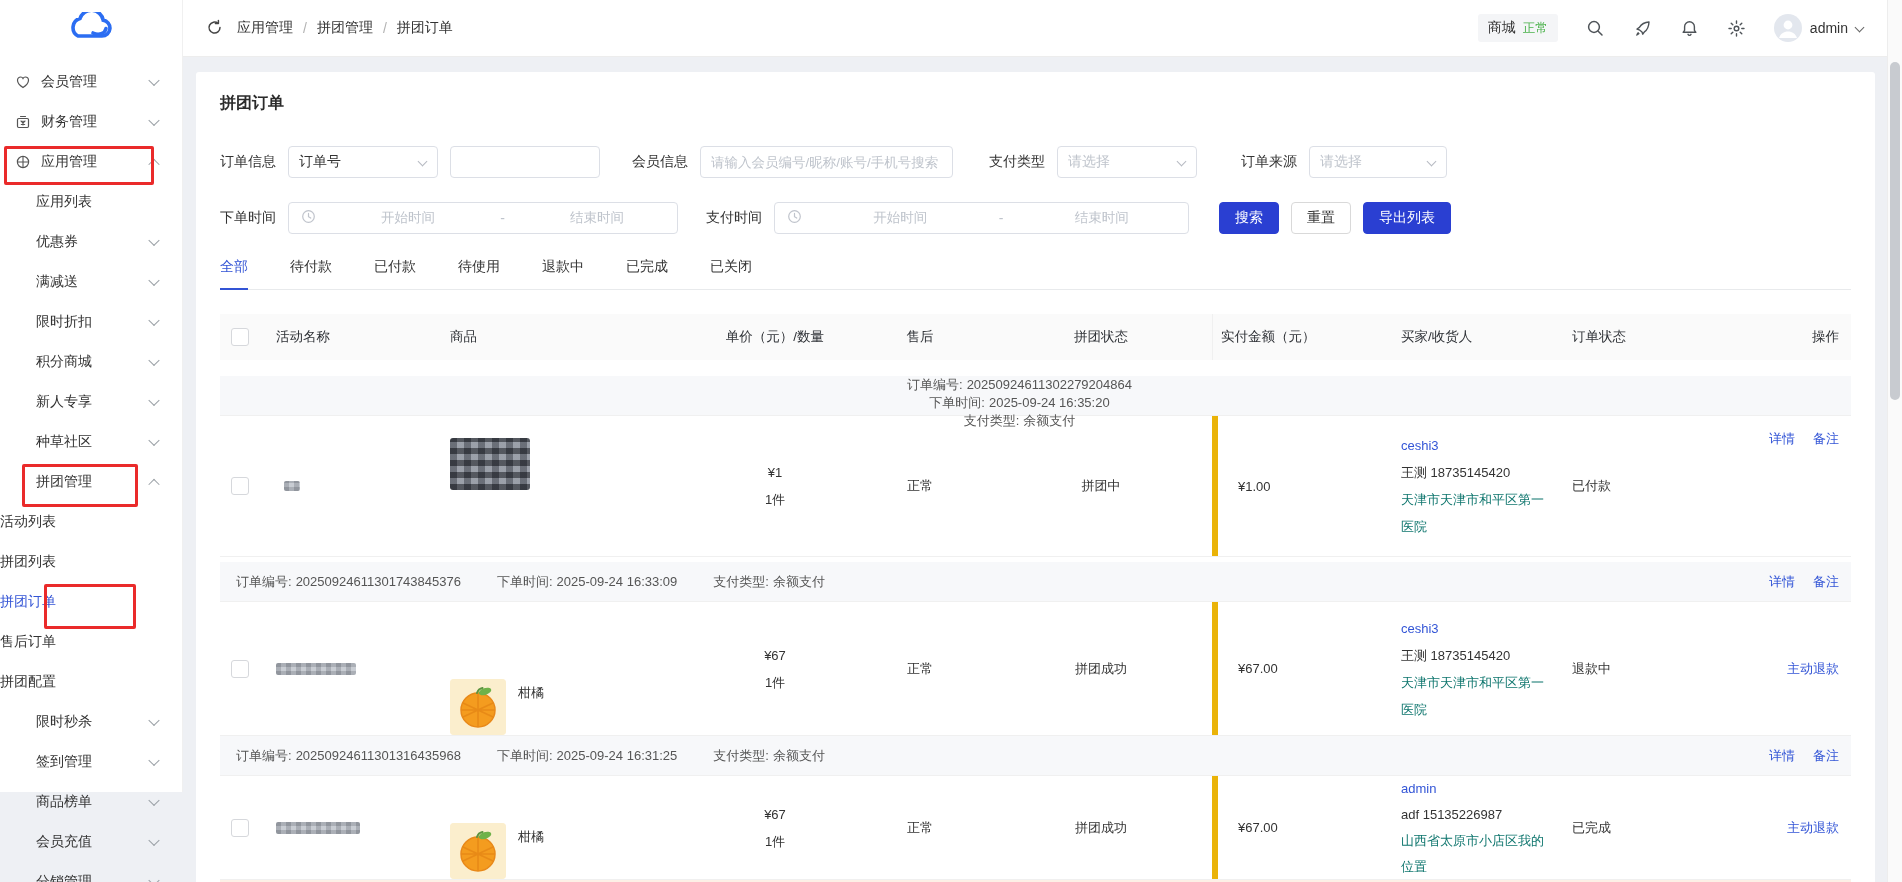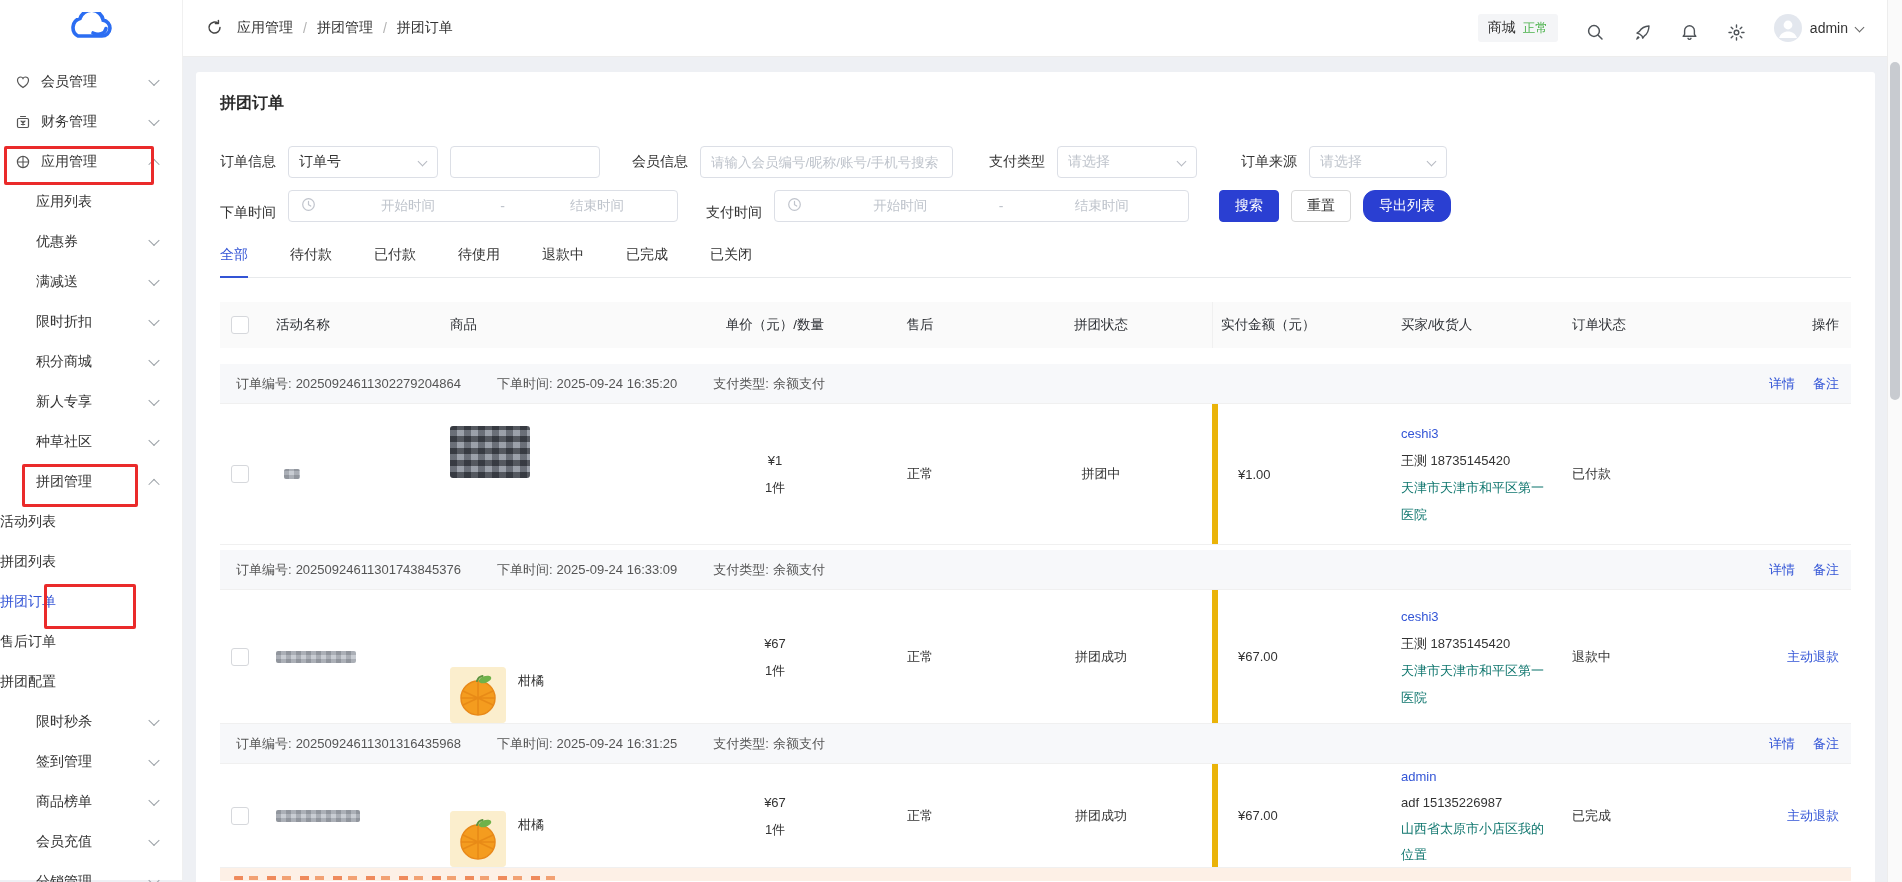--- a/index.html
+++ b/index.html
@@ -1,20 +1,20 @@
 <!DOCTYPE html>
 <html><head>
 <meta charset="utf-8">
 <style>
   html,body{margin:0;padding:0;background:#dfe3e8;}
   .screen{position:relative;width:1902px;height:882px;overflow:hidden;background:#eef0f4;
           font-family:"Liberation Sans","DejaVu Sans",sans-serif;font-size:14px;color:#333;}
 
   
-  .sidebar{position:absolute;left:0;top:0;width:182px;height:880px;background:#fff;border-right:1px solid #f0f0f0;z-index:5;}
+  .sidebar{position:absolute;left:0;top:0;width:182px;height:792px;background:#fff;border-right:1px solid #f0f0f0;z-index:5;}
   .logo-wrap{height:56px;display:flex;align-items:center;justify-content:center;}
   .menu{position:absolute;left:0;top:62px;right:0;}
   .s-item{height:40px;display:flex;align-items:center;position:relative;cursor:pointer;}
   .s-item .txt{font-size:14px;color:#333;}
   .s-item.l1{padding-left:14px;}
   .s-item.l1 .txt{margin-left:10px;}
   .s-item.l2{padding-left:36px;}
   .s-item.l3{}
   .s-item.active .txt{color:#3354d5;}
   .s-icon{width:17px;height:17px;display:inline-flex;align-items:center;justify-content:center;color:#555;}
@@ -22,42 +22,42 @@
   .arrow:before{content:"";position:absolute;left:0;top:0;width:7px;height:7px;border-right:1.6px solid #9aa0a6;border-bottom:1.6px solid #9aa0a6;}
   .arrow.down{transform:translateY(-70%) rotate(45deg);}
   .arrow.up{transform:translateY(-20%) rotate(-135deg);}
   .redbox{position:absolute;border:3px solid #ea2a2a;border-radius:2px;pointer-events:none;z-index:9;}
 
   
   .topbar{position:absolute;left:182px;top:0;width:1706px;height:57px;background:#fff;border-bottom:1px solid #ededed;
           display:flex;align-items:center;padding:0 24px;box-sizing:border-box;z-index:4;}
   .crumb{display:flex;align-items:center;gap:10px;margin-left:12px;}
   .crumb .sep{color:#b3b3b3;}
-  .tb-right{margin-left:auto;display:flex;align-items:flex-end;gap:28px;}
+  .tb-right{margin-left:auto;display:flex;align-items:center;gap:28px;}
   .shop-badge{display:inline-flex;align-items:center;background:#f4f5f7;border-radius:3px;padding:5px 10px;gap:7px;}
   .shop-badge .st{color:#4db34e;font-size:12.5px;}
   .tb-icon{width:19px;height:19px;color:#4e5358;display:inline-flex;cursor:pointer;}
   .user{display:flex;align-items:center;gap:8px;cursor:pointer;}
   .avatar{width:28px;height:28px;border-radius:50%;background:#e3e7ee;display:inline-flex;align-items:center;justify-content:center;overflow:hidden;}
   .chev-dn{width:8px;height:8px;position:relative;}
   .chev-dn:before{content:"";position:absolute;left:0;top:0;width:6px;height:6px;border-right:1.5px solid #666;border-bottom:1.5px solid #666;transform:rotate(45deg);}
 
   
   .vscroll{position:absolute;right:0;top:0;width:14px;height:882px;background:#fafafa;border-left:1px solid #ededed;z-index:10;}
   .vthumb{position:absolute;left:2px;right:2px;top:62px;height:338px;background:#c8cbd0;border-radius:6px;}
 
   
   .card{position:absolute;left:196px;top:72px;width:1679px;height:980px;background:#fff;border-radius:3px;
         padding:20px 24px;box-sizing:border-box;}
   .page-title{font-size:16px;font-weight:bold;color:#2b2b2b;height:22px;line-height:22px;}
 
   
   .frow{display:flex;align-items:center;height:32px;}
   .frow1{margin-top:32px;}
-  .frow2{margin-top:12px;align-items:flex-end;}
+  .frow2{margin-top:24px;}
   .flabel{font-size:14px;color:#333;white-space:nowrap;}
   .ctl{height:32px;box-sizing:border-box;border:1px solid #dcdfe6;border-radius:4px;background:#fff;display:flex;align-items:center;}
   .select{justify-content:space-between;padding:0 10px;cursor:pointer;text-align:center;}
   .select .ph{color:#bfc4cc;}
   .select .val{color:#333;}
   .sel-chev{width:8px;height:8px;position:relative;margin-left:6px;}
   .sel-chev:before{content:"";position:absolute;left:0;top:0;width:6px;height:6px;border-right:1.5px solid #b6bac2;border-bottom:1.5px solid #b6bac2;transform:rotate(45deg);}
   input.tbox{height:32px;box-sizing:border-box;border:1px solid #dcdfe6;border-radius:4px;padding:0 10px;font-size:13.5px;
              font-family:inherit;color:#333;outline:none;}
   input.tbox::placeholder{color:#bfc4cc;}
@@ -87,21 +87,21 @@
   .th.h-buyer{padding-left:11px;}
   .th.h-status{padding-left:12px;}
   .th.h-op{justify-content:flex-end;padding-right:12px;}
   .cb{width:16px;height:16px;border:1px solid #d6d8dc;border-radius:3px;background:#fff;cursor:pointer;}
 
   .order-head{height:40px;background:#f7f8fa;display:flex;align-items:center;padding:0 12px 0 16px;box-sizing:border-box;
               font-size:13px;color:#555;border-bottom:1px solid #f0f0f0;}
   .order-head .pair{margin-right:36px;white-space:nowrap;}
   .order-head .pair b{font-weight:normal;color:#555;margin-right:4px;}
   .order-head .links{margin-left:auto;display:flex;gap:18px;}
-  .order-head.first{margin-top:16px;}
+  .order-head.first{margin-top:16px;flex-direction:column;}
   .order-head.gap{margin-top:5px;}
   a.lnk{color:#3355d6;text-decoration:none;font-size:13px;cursor:pointer;}
 
   .order-row{border-bottom:1px solid #f0f0f0;font-size:13px;color:#333;}
   .order-row .cell{display:flex;align-items:center;box-sizing:border-box;min-height:100%;}
   .r1{height:140px;} .r2{height:133px;} .r3{height:103px;}
   .cell.c-check{justify-content:center;}
   .cell.c-activity{padding-left:16px;}
   .cell.c-product{padding-left:10px;align-items:flex-end;}
   .cell.c-price{flex-direction:column;justify-content:center;line-height:27px;}
@@ -342,21 +342,21 @@
               <circle cx="7.5" cy="7.5" r="5.8" stroke="#c0c4cc" stroke-width="1.2"></circle>
               <path d="M7.5 4.4v3.3l2.2 1.4" stroke="#c0c4cc" stroke-width="1.2" stroke-linecap="round"></path>
             </svg>
         </span>
         <span class="ph">开始时间</span>
         <span class="dash">-</span>
         <span class="ph">结束时间</span>
       </div>
       <span class="btn primary" style="width:60px;margin-left:30px;">搜索</span>
       <span class="btn plain" style="width:60px;margin-left:12px;">重置</span>
-      <span class="btn primary" style="width:88px;margin-left:12px;border-radius:12px;">导出列表</span>
+      <span class="btn primary" style="width:88px;margin-left:12px;">导出列表</span>
     </div>
 
     <div class="tabs">
       <span class="tab active">全部</span>
       <span class="tab">待付款</span>
       <span class="tab">已付款</span>
       <span class="tab">待使用</span>
       <span class="tab">退款中</span>
       <span class="tab">已完成</span>
       <span class="tab">已关闭</span>

